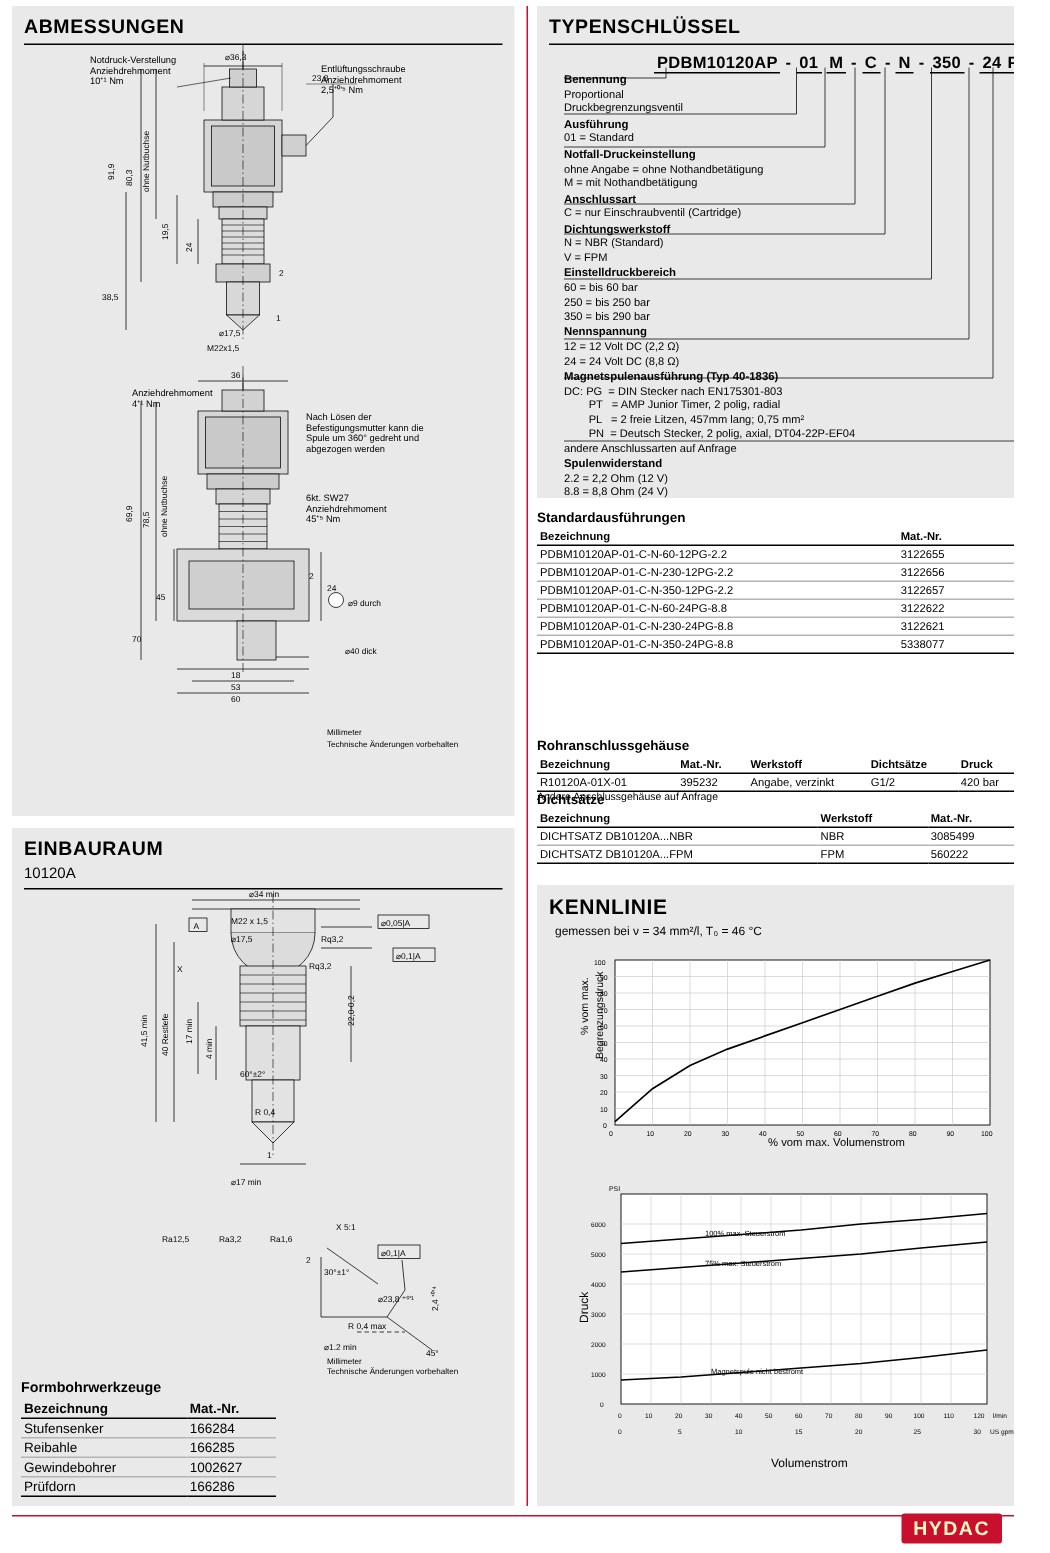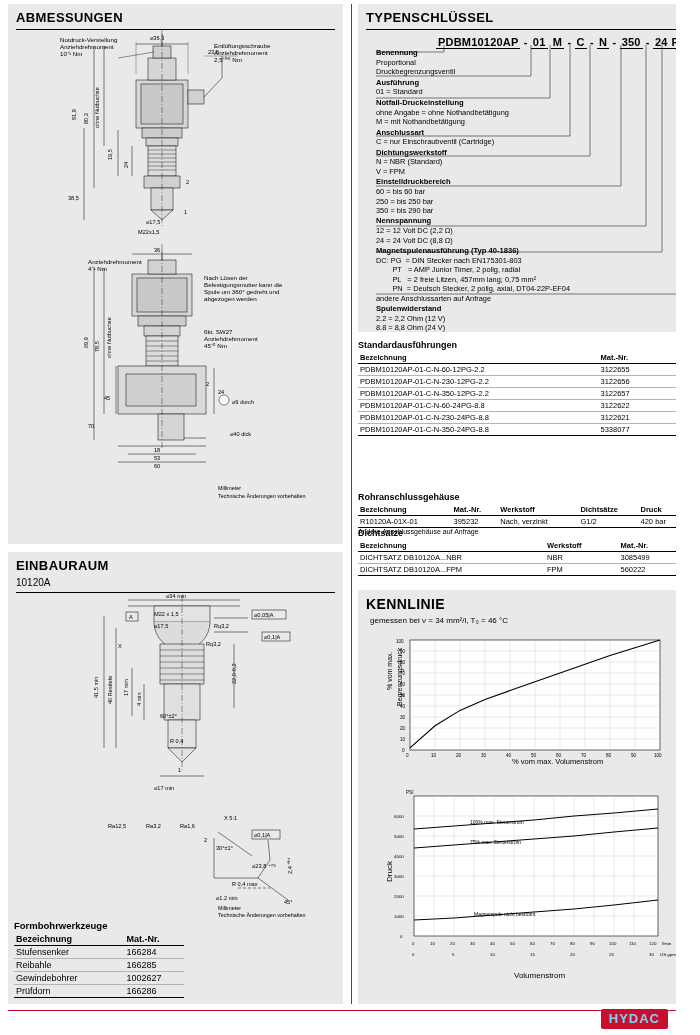--- a/index.html
+++ b/index.html
@@ -54,21 +54,21 @@
   .dwg { position: absolute; }
   .dim { font-size: 5.6px; fill: #000; font-family: "Liberation Sans", sans-serif; }
   .lbl { font-size: 6.2px; fill: #000; font-family: "Liberation Sans", sans-serif; }
   .axis { font-size: 5px; fill: #000; font-family: "Liberation Sans", sans-serif; }
 
   .foot { font-size: 5.4px; line-height: 1.25; }
 
   
   .logo {
     position: absolute; right: 8px; bottom: 6px;
-    background: #c8102e; color: #7dd3fc; font-weight: bold;
+    background: #c8102e; color: #fef9c3; font-weight: bold;
     font-size: 13px; letter-spacing: 1px;
     padding: 2px 8px 3px 8px; border-radius: 2px;
   }
 </style>
 </head>
 <body>
 
 <div class="page">
 
   <div class="vsep" style="left:351px; top:4px; height:1000px;"></div>
@@ -467,21 +467,21 @@
         <th style="width:14%">Mat.-Nr.</th>
         <th style="width:24%">Werkstoff</th>
         <th style="width:18%">Dichtsätze</th>
         <th>Druck</th>
       </tr>
         </thead>
       <tbody>
         <tr>
           <td>R10120A-01X-01</td>
           <td>395232</td>
-          <td>Nach, verzinkt</td>
+          <td>Angabe, verzinkt</td>
           <td>G1/2</td>
           <td>420 bar</td>
         </tr>
       </tbody>
     </table>
     <div class="note">Andere Anschlussgehäuse auf Anfrage</div>
   </div>
 
   <div style="position:absolute; left:358px; top:528px; width:334px;">
     <div class="sec-h">Dichtsätze</div>

